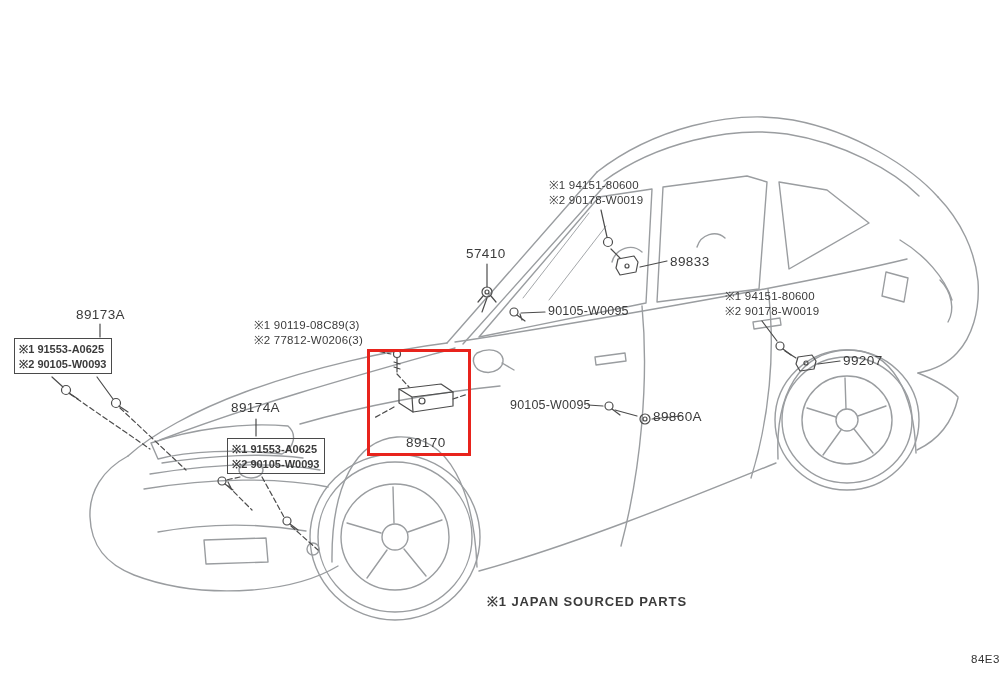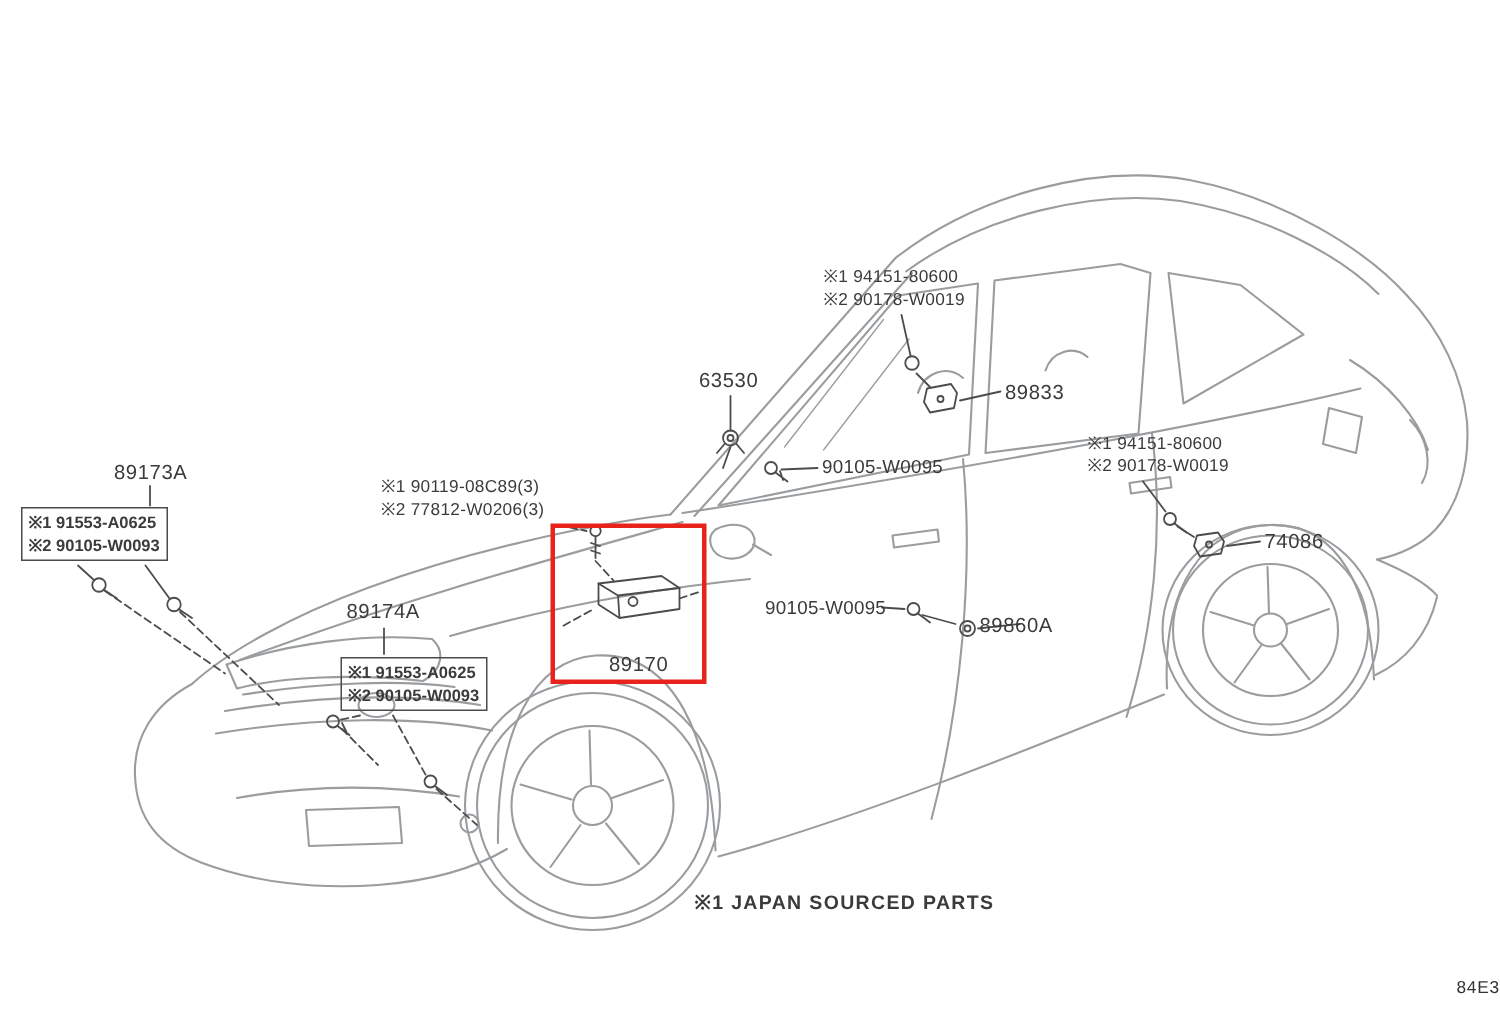--- a/index.html
+++ b/index.html
@@ -185,43 +185,43 @@
   <div class="pbox" style="left:227px;top:438px">
     <div>※1 91553-A0625</div>
     <div>※2 90105-W0093</div>
   </div>
 
   <div class="lbl s115" style="left:254px;top:318px">
     <div>※1 90119-08C89(3)</div>
     <div>※2 77812-W0206(3)</div>
   </div>
 
-  <div class="lbl b13" style="left:466px;top:246px">63530</div>
+  <div class="lbl b13" style="left:466px;top:246px">57410</div>
 
   <div class="lbl s115" style="left:549px;top:178px">
     <div>※1 94151-80600</div>
     <div>※2 90178-W0019</div>
   </div>
 
   <div class="lbl b13" style="left:670px;top:254px">89833</div>
 
   <div class="lbl b12" style="left:548px;top:304px">90105-W0095</div>
 
   <div class="lbl s115" style="left:725px;top:289px">
     <div>※1 94151-80600</div>
     <div>※2 90178-W0019</div>
   </div>
 
-  <div class="lbl b13" style="left:843px;top:353px">74086</div>
+  <div class="lbl b13" style="left:843px;top:353px">99207</div>
 
   <div class="lbl b12" style="left:510px;top:398px">90105-W0095</div>
 
   <div class="lbl b13" style="left:653px;top:409px">89860A</div>
 
   <div class="lbl b13" style="left:406px;top:435px">89170</div>
 
-  <div class="footnotes" style="left:463px;top:592px">
+  <div class="footnotes" style="left:487px;top:592px">
     <div>※1 JAPAN SOURCED PARTS</div>
   </div>
 
   <div class="figcode" style="left:971px;top:653px">84E337</div>
 
 </div>
 
 </body></html>

